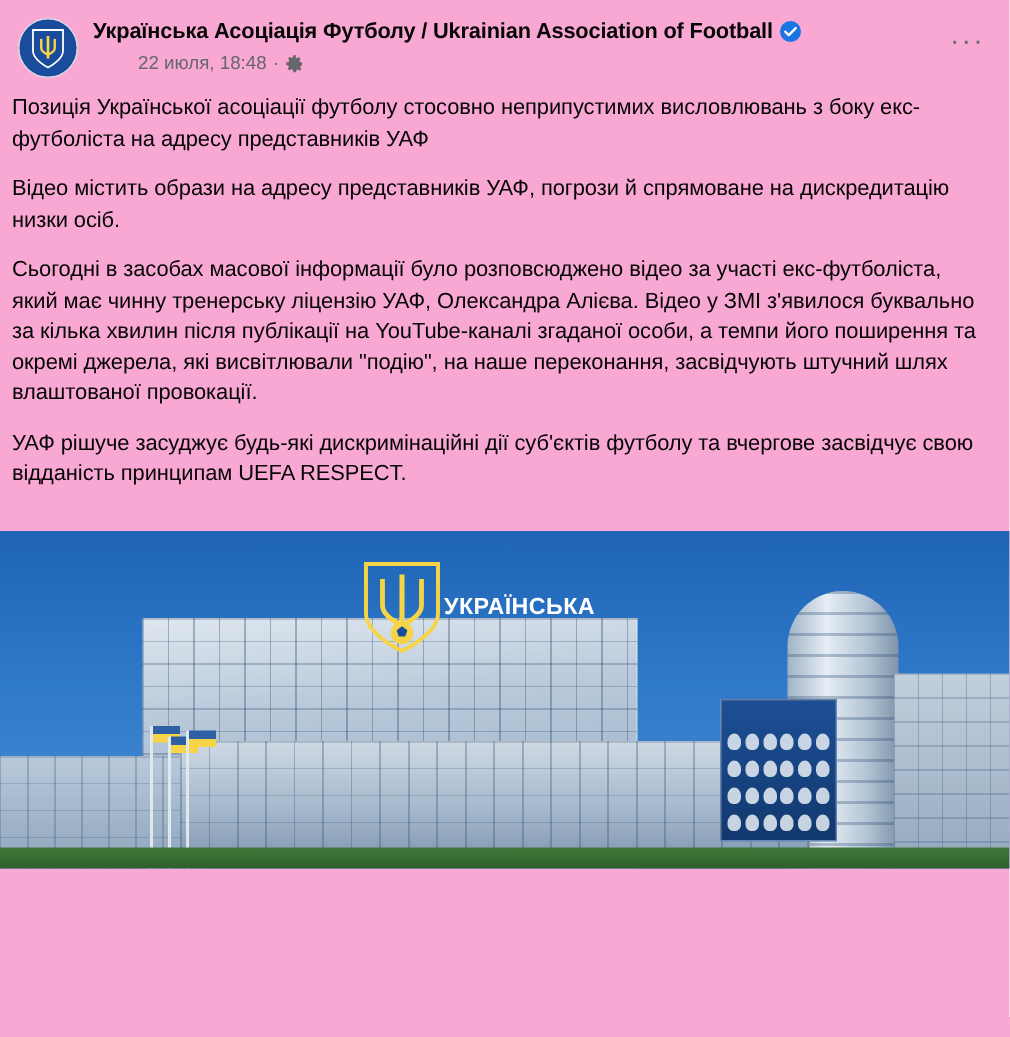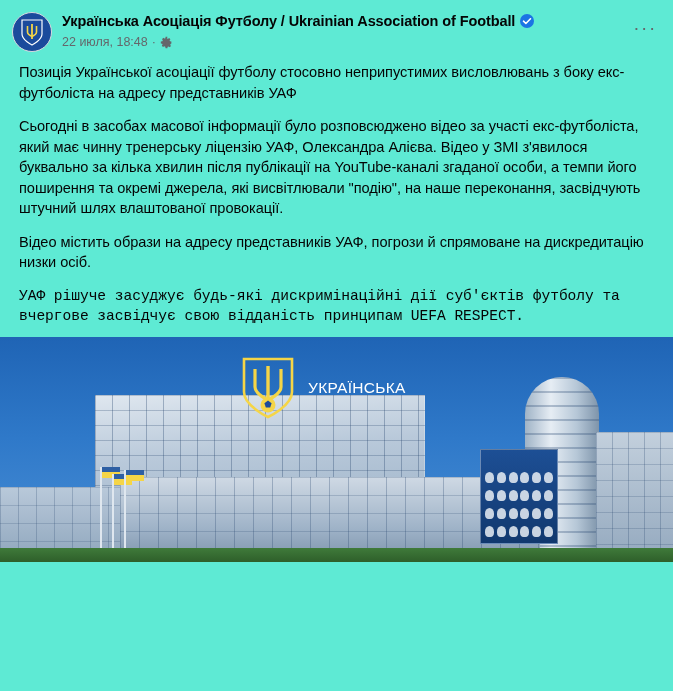--- a/index.html
+++ b/index.html
@@ -11,21 +11,21 @@
   body {
     width: 673px;
     height: 691px;
     font-family: "Liberation Sans", sans-serif;
     color: #050505;
     overflow: hidden;
   }
   .post {
     width: 673px;
     height: 691px;
-    background: #5eead4;
+    background: #f9a8d4;
     position: relative;
   }
 
   
   .post-header {
     display: flex;
     align-items: flex-start;
     padding: 10px 12px 0 12px;
     height: 62px;
   }
@@ -83,20 +83,21 @@
   }
   .verified svg { width: 14px; height: 14px; display: block; }
 
   .meta-row {
     display: flex;
     align-items: center;
     margin-top: 4px;
     font-size: 12.5px;
     color: #65676b;
     line-height: 16px;
+    margin-left: 30px;
   }
   .meta-dot {
     margin: 0 4px;
     color: #65676b;
     font-size: 12.5px;
   }
   .gear-icon {
     width: 13px;
     height: 13px;
     display: inline-flex;
@@ -116,30 +117,30 @@
     font-size: 19px;
     letter-spacing: 1.5px;
     margin-top: 2px;
     flex: 0 0 32px;
     cursor: pointer;
     user-select: none;
   }
 
   
   .post-body {
-    padding: 0 14px 6px 19px;
+    padding: 0 14px 6px 8px;
   }
   .post-body p {
     margin: 0 0 13px 0;
     font-size: 14.6px;
     line-height: 20.5px;
     color: #050505;
     letter-spacing: -0.05px;
   }
-  .post-body p:last-child { margin-bottom: 4px; font-family: Liberation Mono, monospace; }
+  .post-body p:last-child { margin-bottom: 21px; }
 
   
   .post-image {
     position: relative;
     width: 673px;
     height: 225px;
     overflow: hidden;
     background: #0a3a7a;
   }
   
@@ -292,23 +293,22 @@
   }
   .logo-crest {
     width: 56px;
     height: 66px;
     display: flex;
     align-items: center;
     justify-content: center;
   }
   .logo-crest svg { width: 54px; height: 64px; display: block; }
   .logo-text {
-    margin-left: 12px;
     color: #ffffff;
-    font-weight: normal;
+    font-weight: bold;
     line-height: 19px;
     font-size: 15.5px;
     letter-spacing: 0.3px;
     text-transform: uppercase;
   }
   .logo-text div { white-space: nowrap; }
 </style>
 </head>
 <body>
 
@@ -347,22 +347,22 @@
           </svg>
         </span>
       </div>
     </div>
 
     <div class="more-btn">···</div>
   </div>
 
   <div class="post-body">
     <p>Позиція Української асоціації футболу стосовно неприпустимих висловлювань з боку екс-футболіста на адресу представників УАФ</p>
+    <p>Відео містить образи на адресу представників УАФ, погрози й спрямоване на дискредитацію низки осіб.</p>
     <p>Сьогодні в засобах масової інформації було розповсюджено відео за участі екс-футболіста, який має чинну тренерську ліцензію УАФ, Олександра Алієва. Відео у ЗМІ з'явилося буквально за кілька хвилин після публікації на YouTube-каналі згаданої особи, а темпи його поширення та окремі джерела, які висвітлювали "подію", на наше переконання, засвідчують штучний шлях влаштованої провокації.</p>
-    <p>Відео містить образи на адресу представників УАФ, погрози й спрямоване на дискредитацію низки осіб.</p>
     <p>УАФ рішуче засуджує будь-які дискримінаційні дії суб'єктів футболу та вчергове засвідчує свою відданість принципам UEFA RESPECT.</p>
   </div>
 
   <div class="post-image">
     <div class="sky"></div>
     <div class="bld-tower"></div>
     <div class="bld-right"></div>
     <div class="bld-main"></div>
     <div class="bld-left"></div>
     <div class="bld-low"></div>

